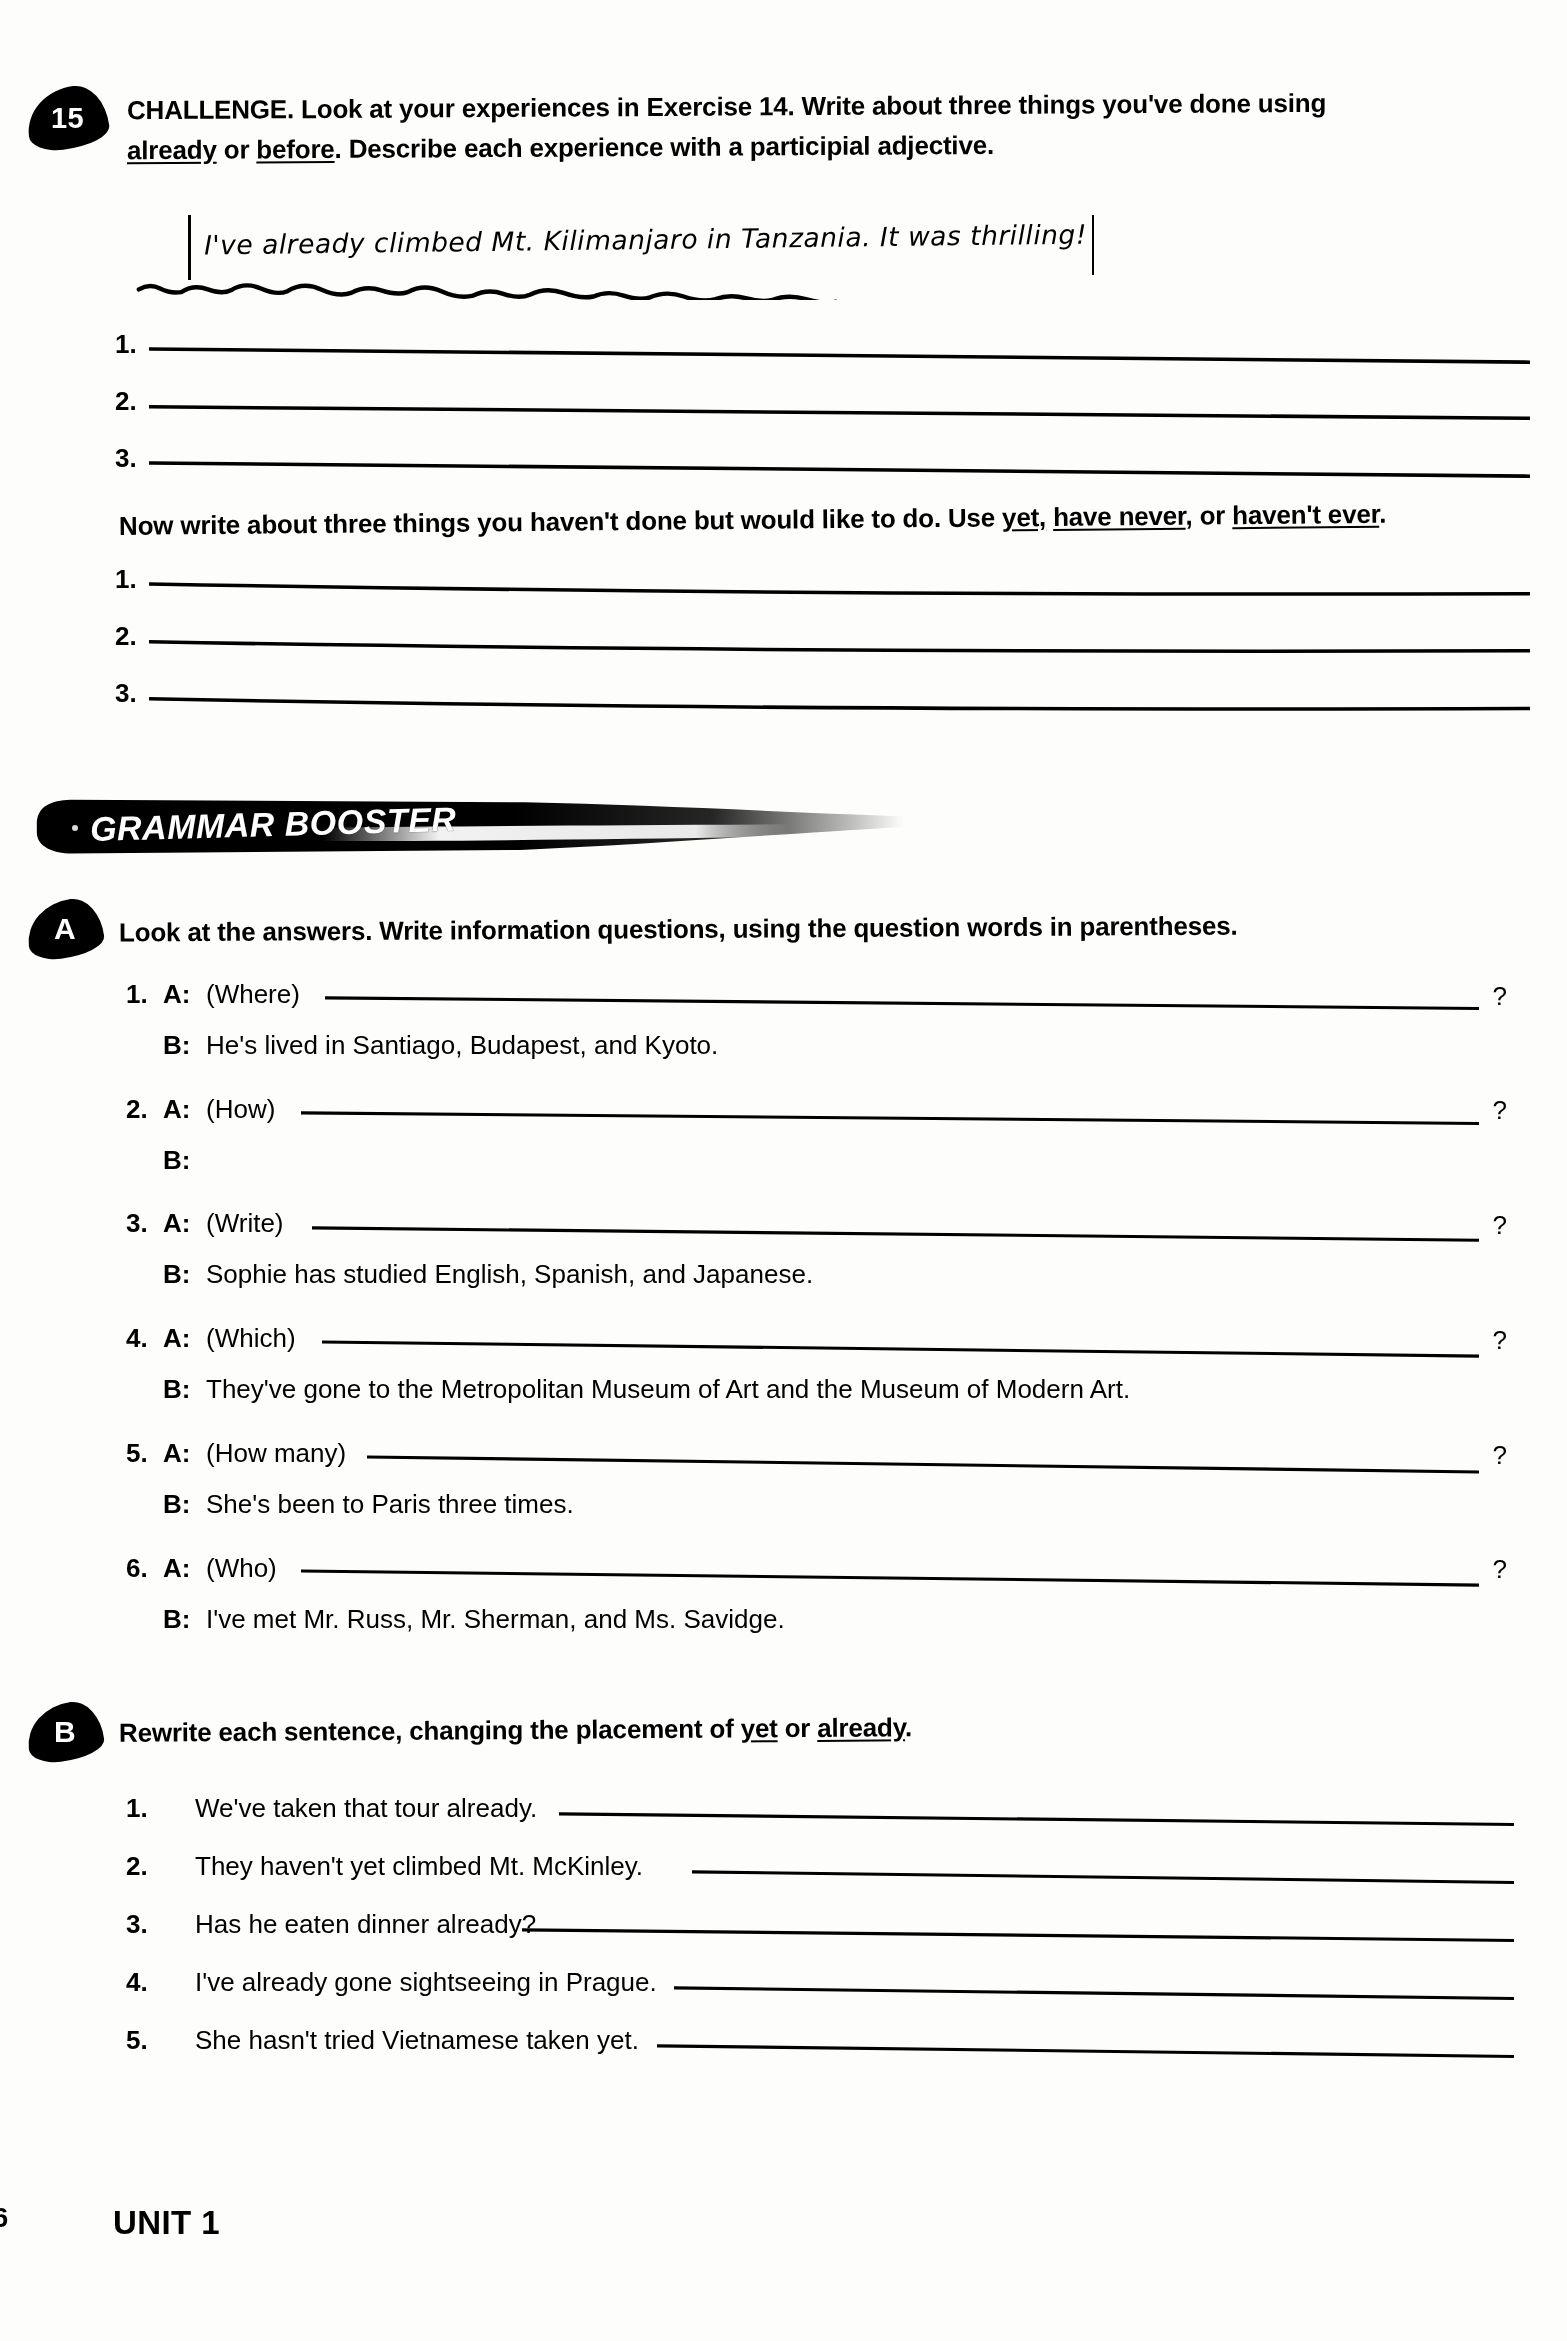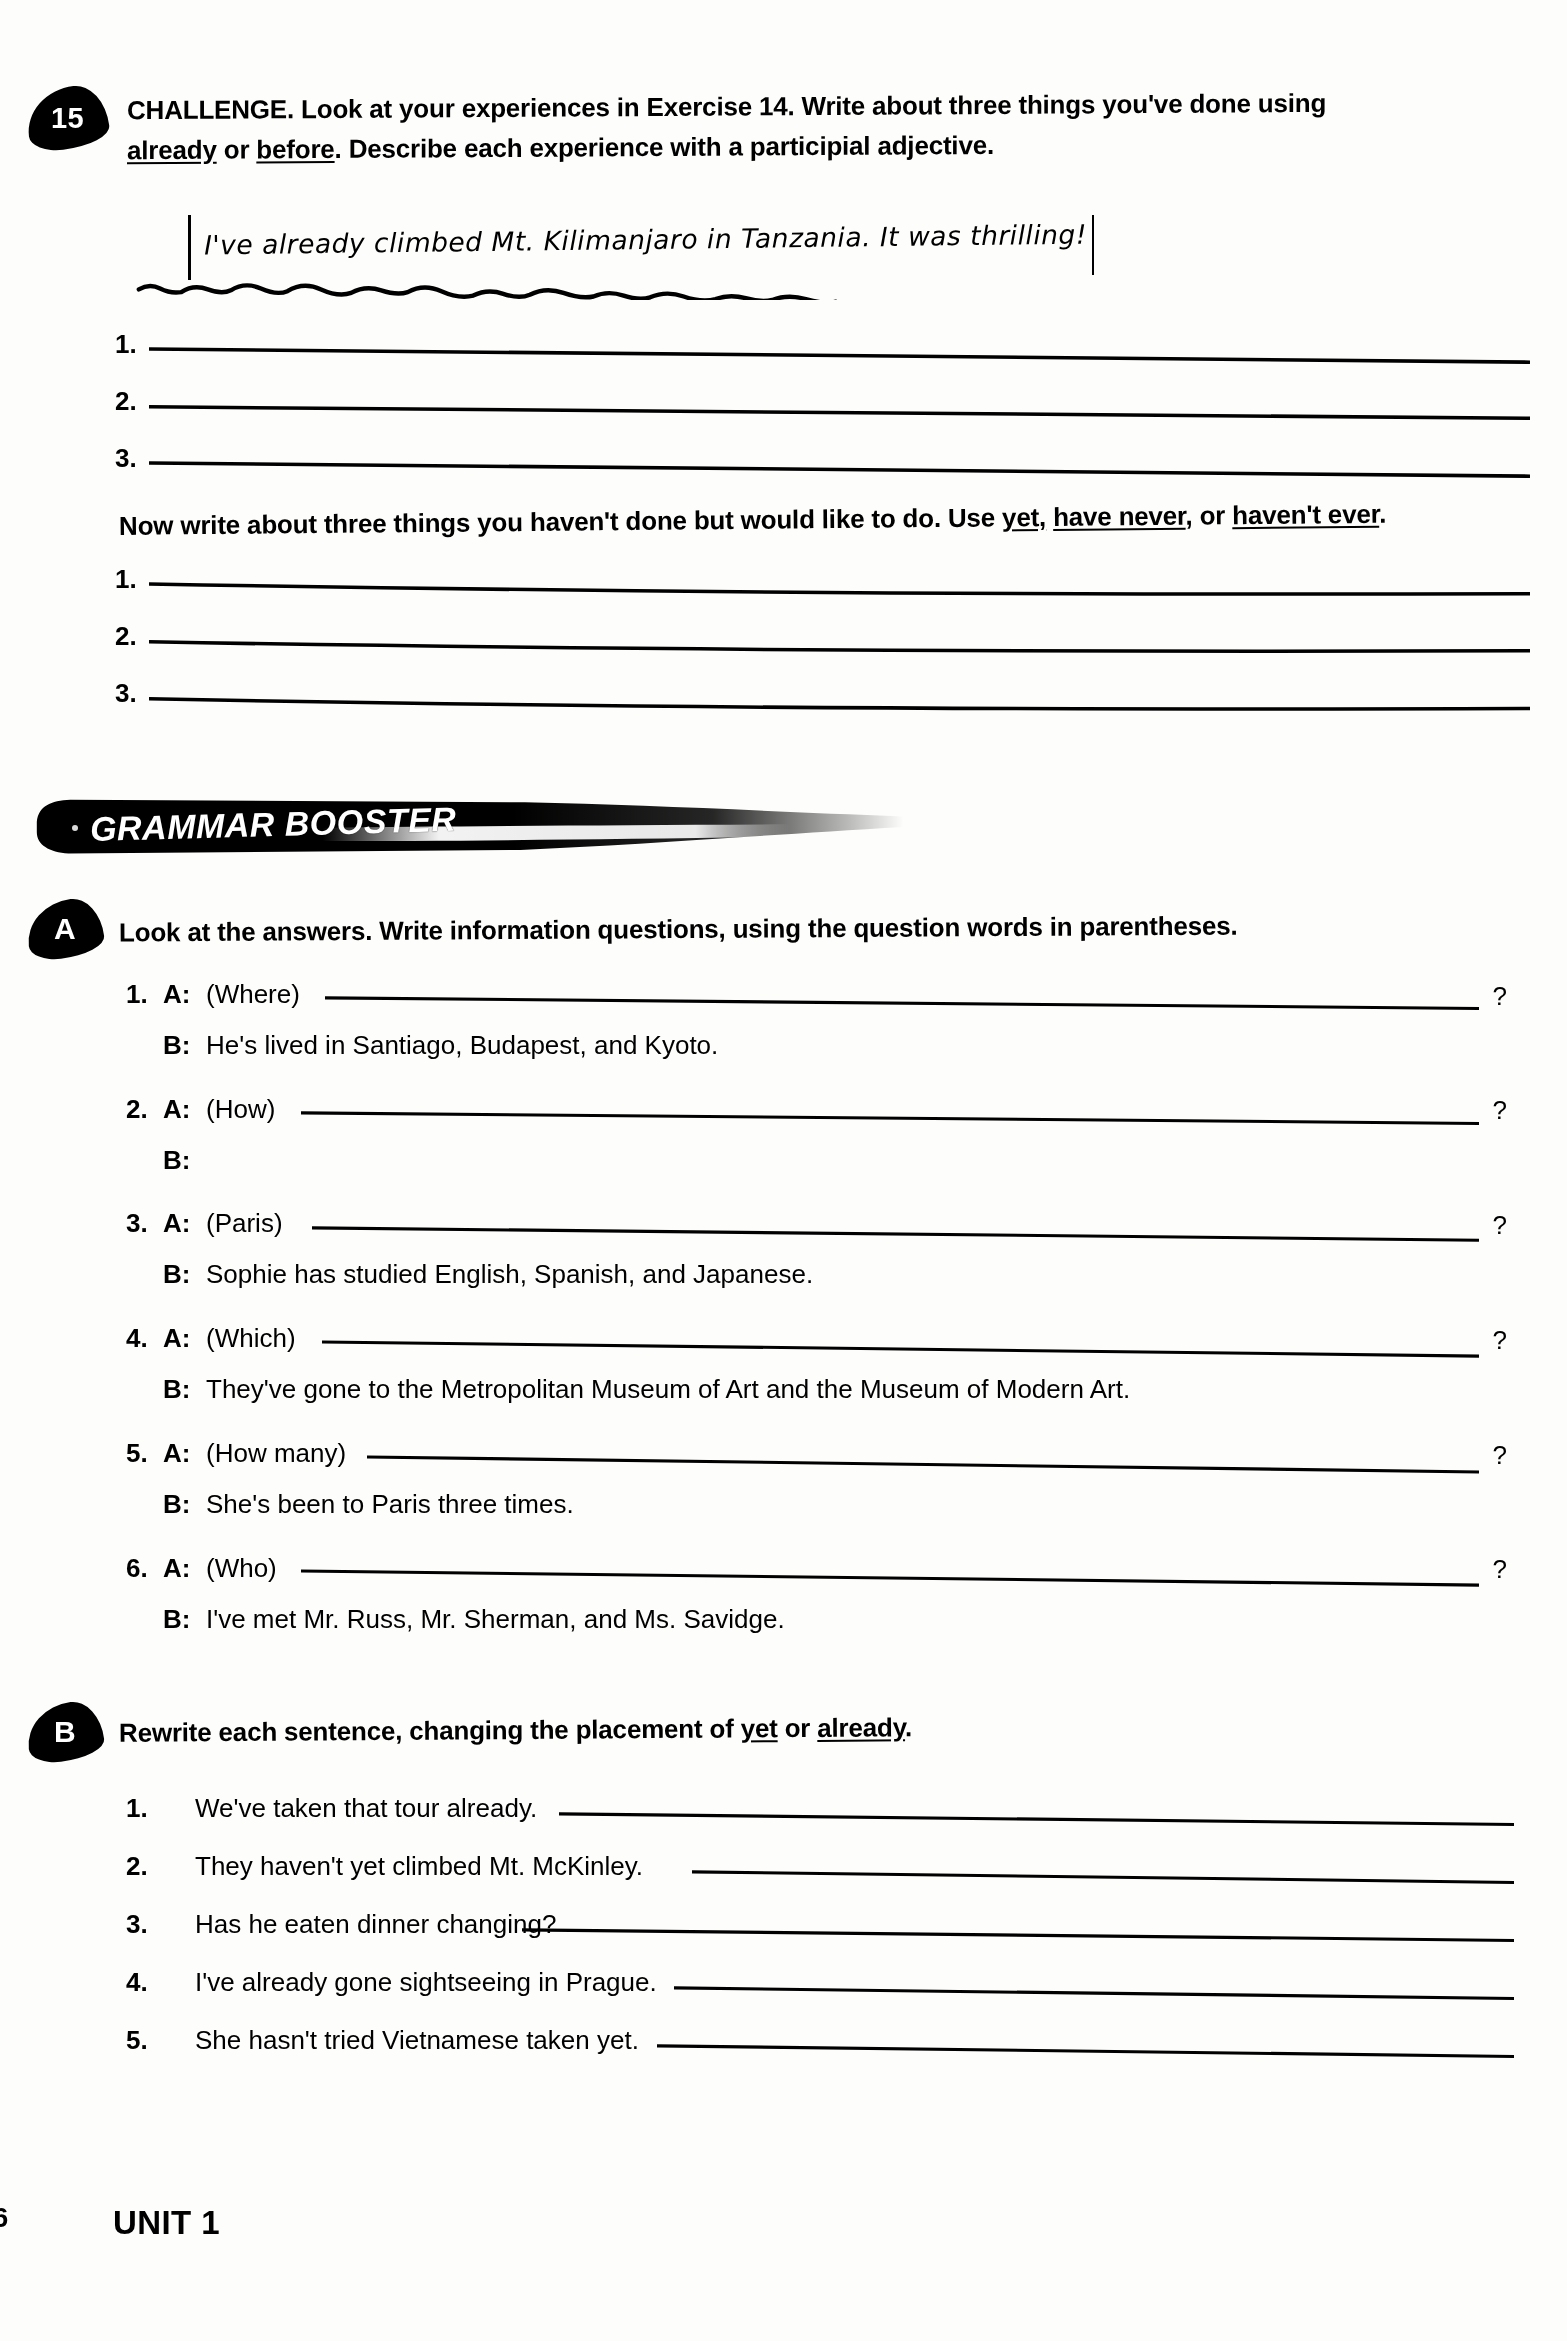--- a/index.html
+++ b/index.html
@@ -416,21 +416,21 @@
       </div>
       <div class="qa-b">
         <div class="qa-spk">B:</div>
       </div>
     </div>
 
     <div class="qa-item">
       <div class="qa-a">
         <div class="qa-num">3.</div>
         <div class="qa-spk">A:</div>
-        <div class="qa-paren">(Paris)</div>
+        <div class="qa-paren">(Write)</div>
         <div class="qa-blank" style="left:186px;">
           <svg viewBox="0 0 1310 30" preserveAspectRatio="none">
               <path d="M0,10 C460,15 920,20 1310,24" fill="none" stroke="#000" stroke-width="3.5"></path>
             </svg>
         </div>
         <div class="qa-qmark">?</div>
       </div>
       <div class="qa-b">
         <div class="qa-spk">B:</div>
         <div class="qa-btext">Sophie has studied English, Spanish, and Japanese.</div>
@@ -516,21 +516,21 @@
       <div class="rw-num">2.</div>
       <div class="rw-text">They haven't yet climbed Mt. McKinley.</div>
       <div class="rw-line" style="left:566px;">
         <svg viewBox="0 0 930 30" preserveAspectRatio="none">
             <path d="M0,10 C330,13 660,18 930,22" fill="none" stroke="#000" stroke-width="3.5"></path>
           </svg>
       </div>
     </div>
     <div class="rw-item">
       <div class="rw-num">3.</div>
-      <div class="rw-text">Has he eaten dinner changing?</div>
+      <div class="rw-text">Has he eaten dinner already?</div>
       <div class="rw-line" style="left:396px;">
         <svg viewBox="0 0 1120 30" preserveAspectRatio="none">
             <path d="M0,10 C390,13 780,18 1120,22" fill="none" stroke="#000" stroke-width="3.5"></path>
           </svg>
       </div>
     </div>
     <div class="rw-item">
       <div class="rw-num">4.</div>
       <div class="rw-text">I've already gone sightseeing in Prague.</div>
       <div class="rw-line" style="left:548px;">

